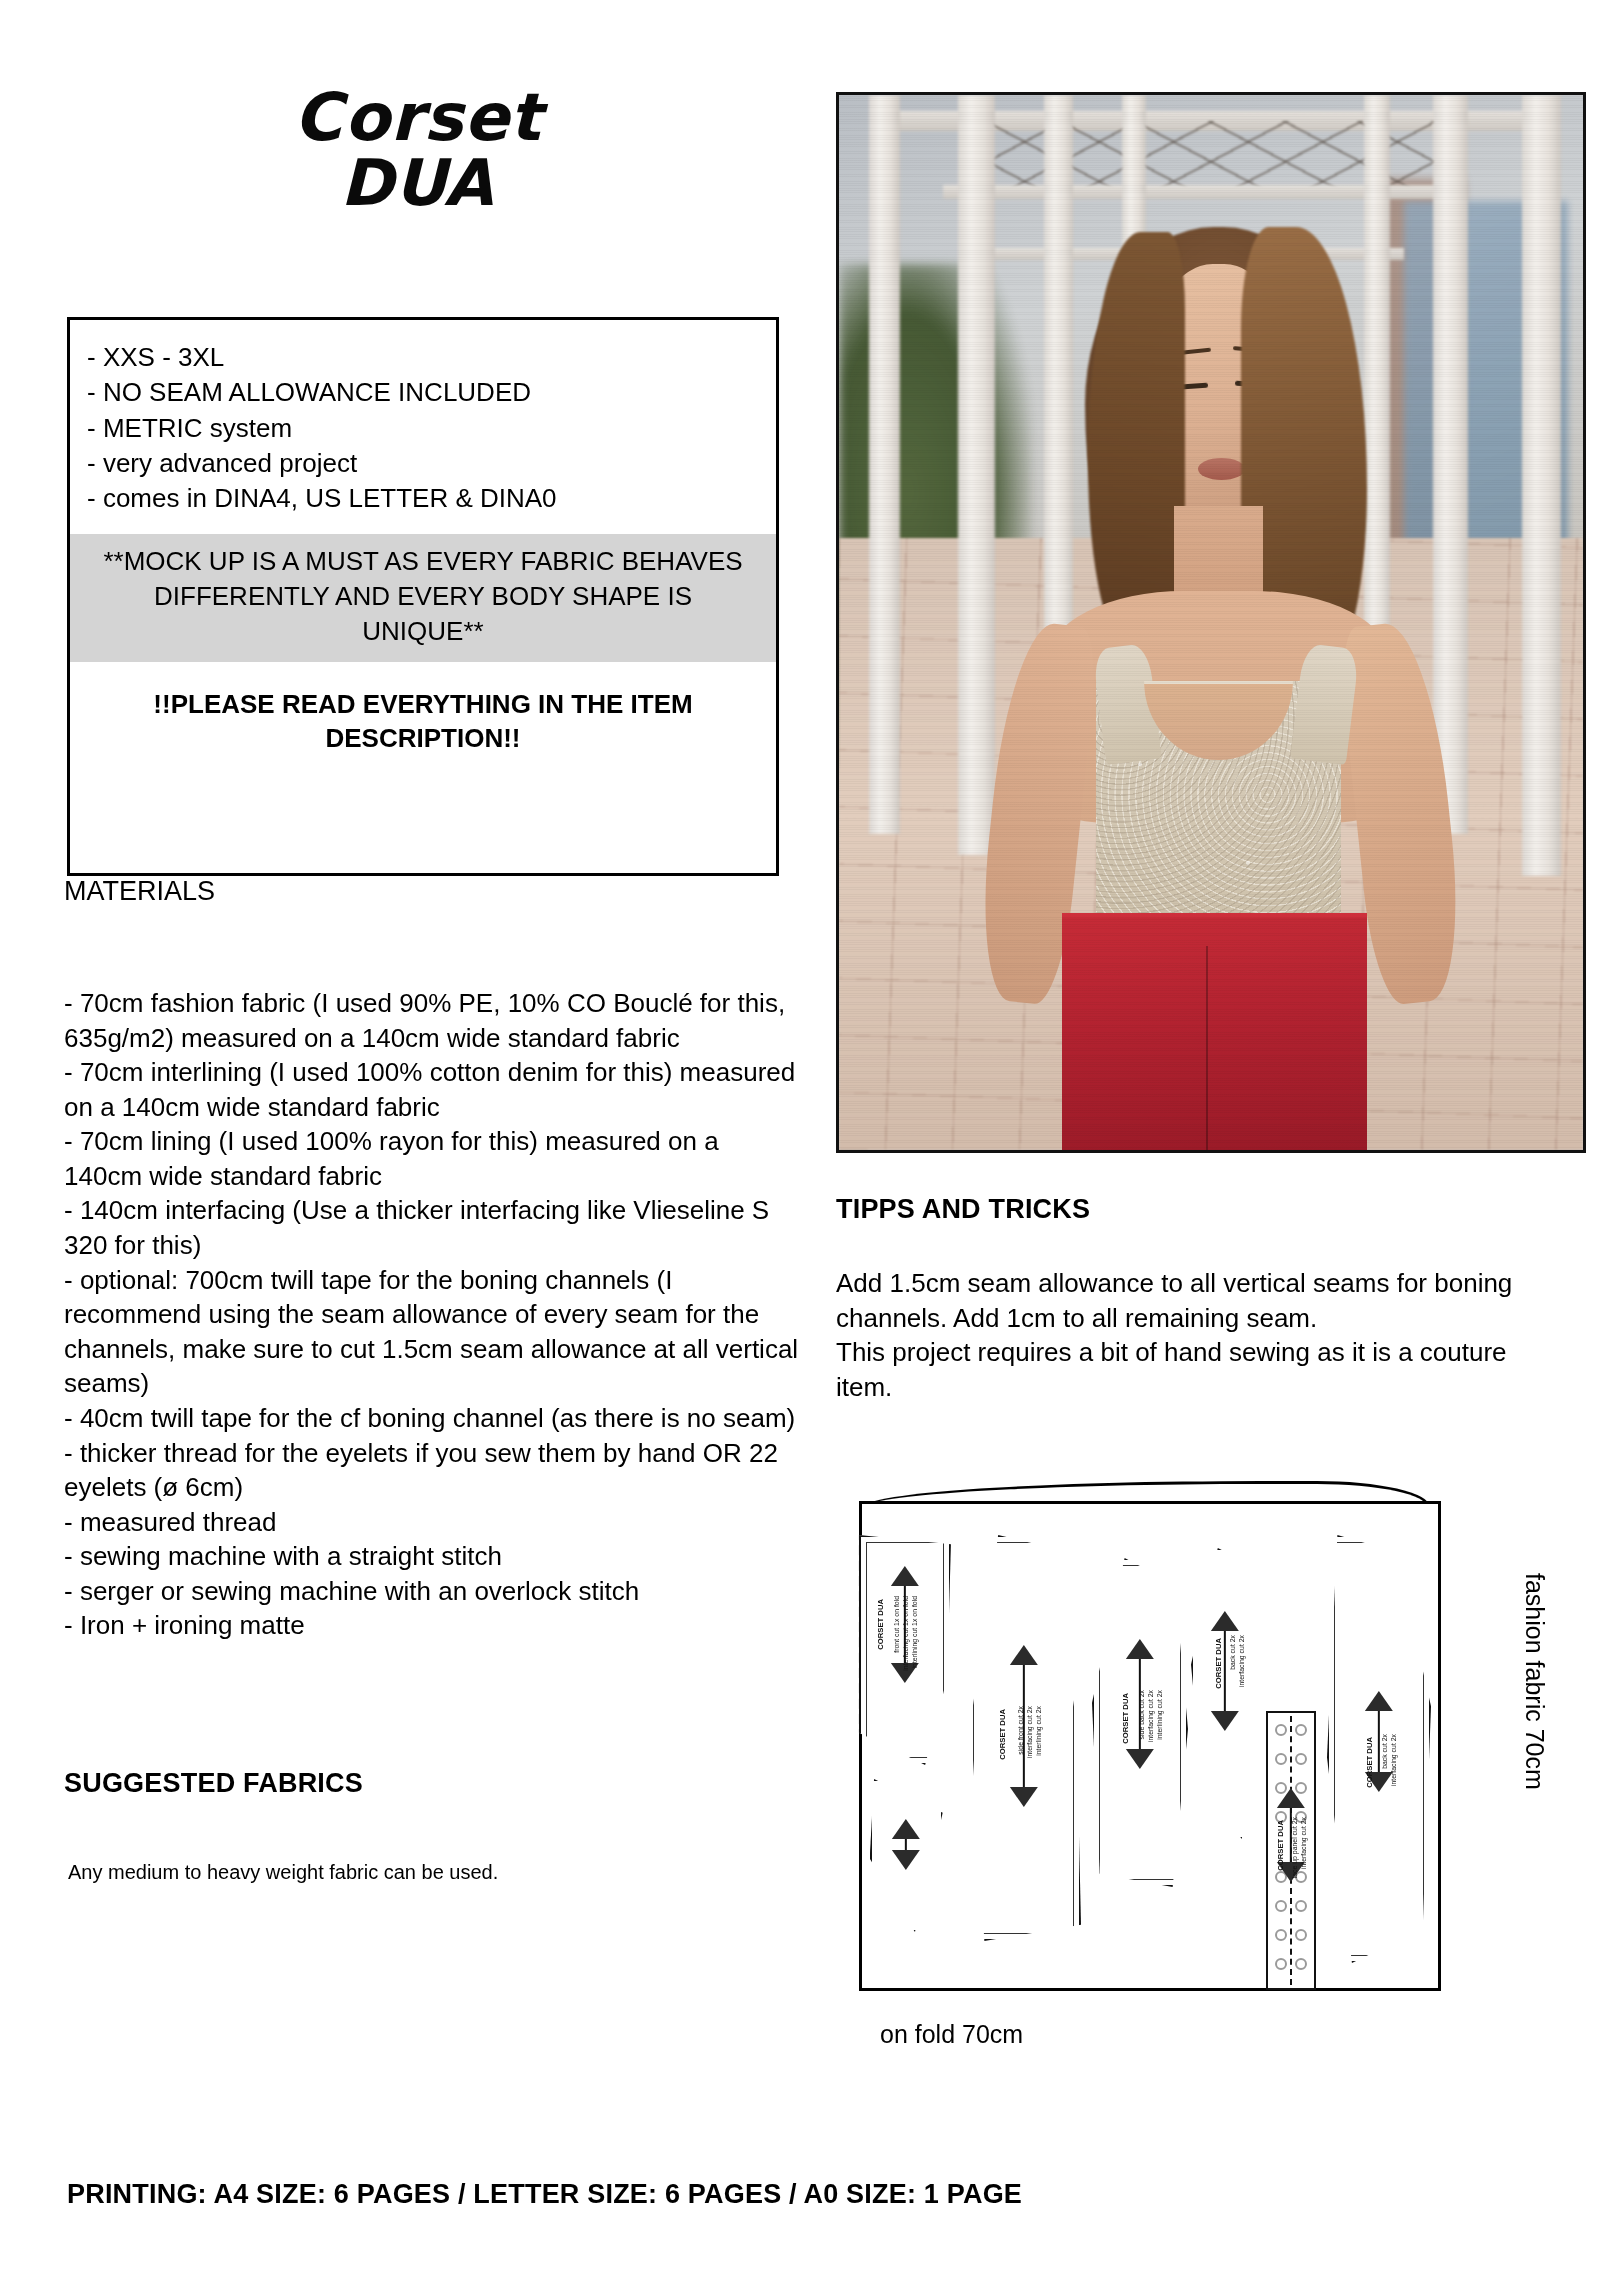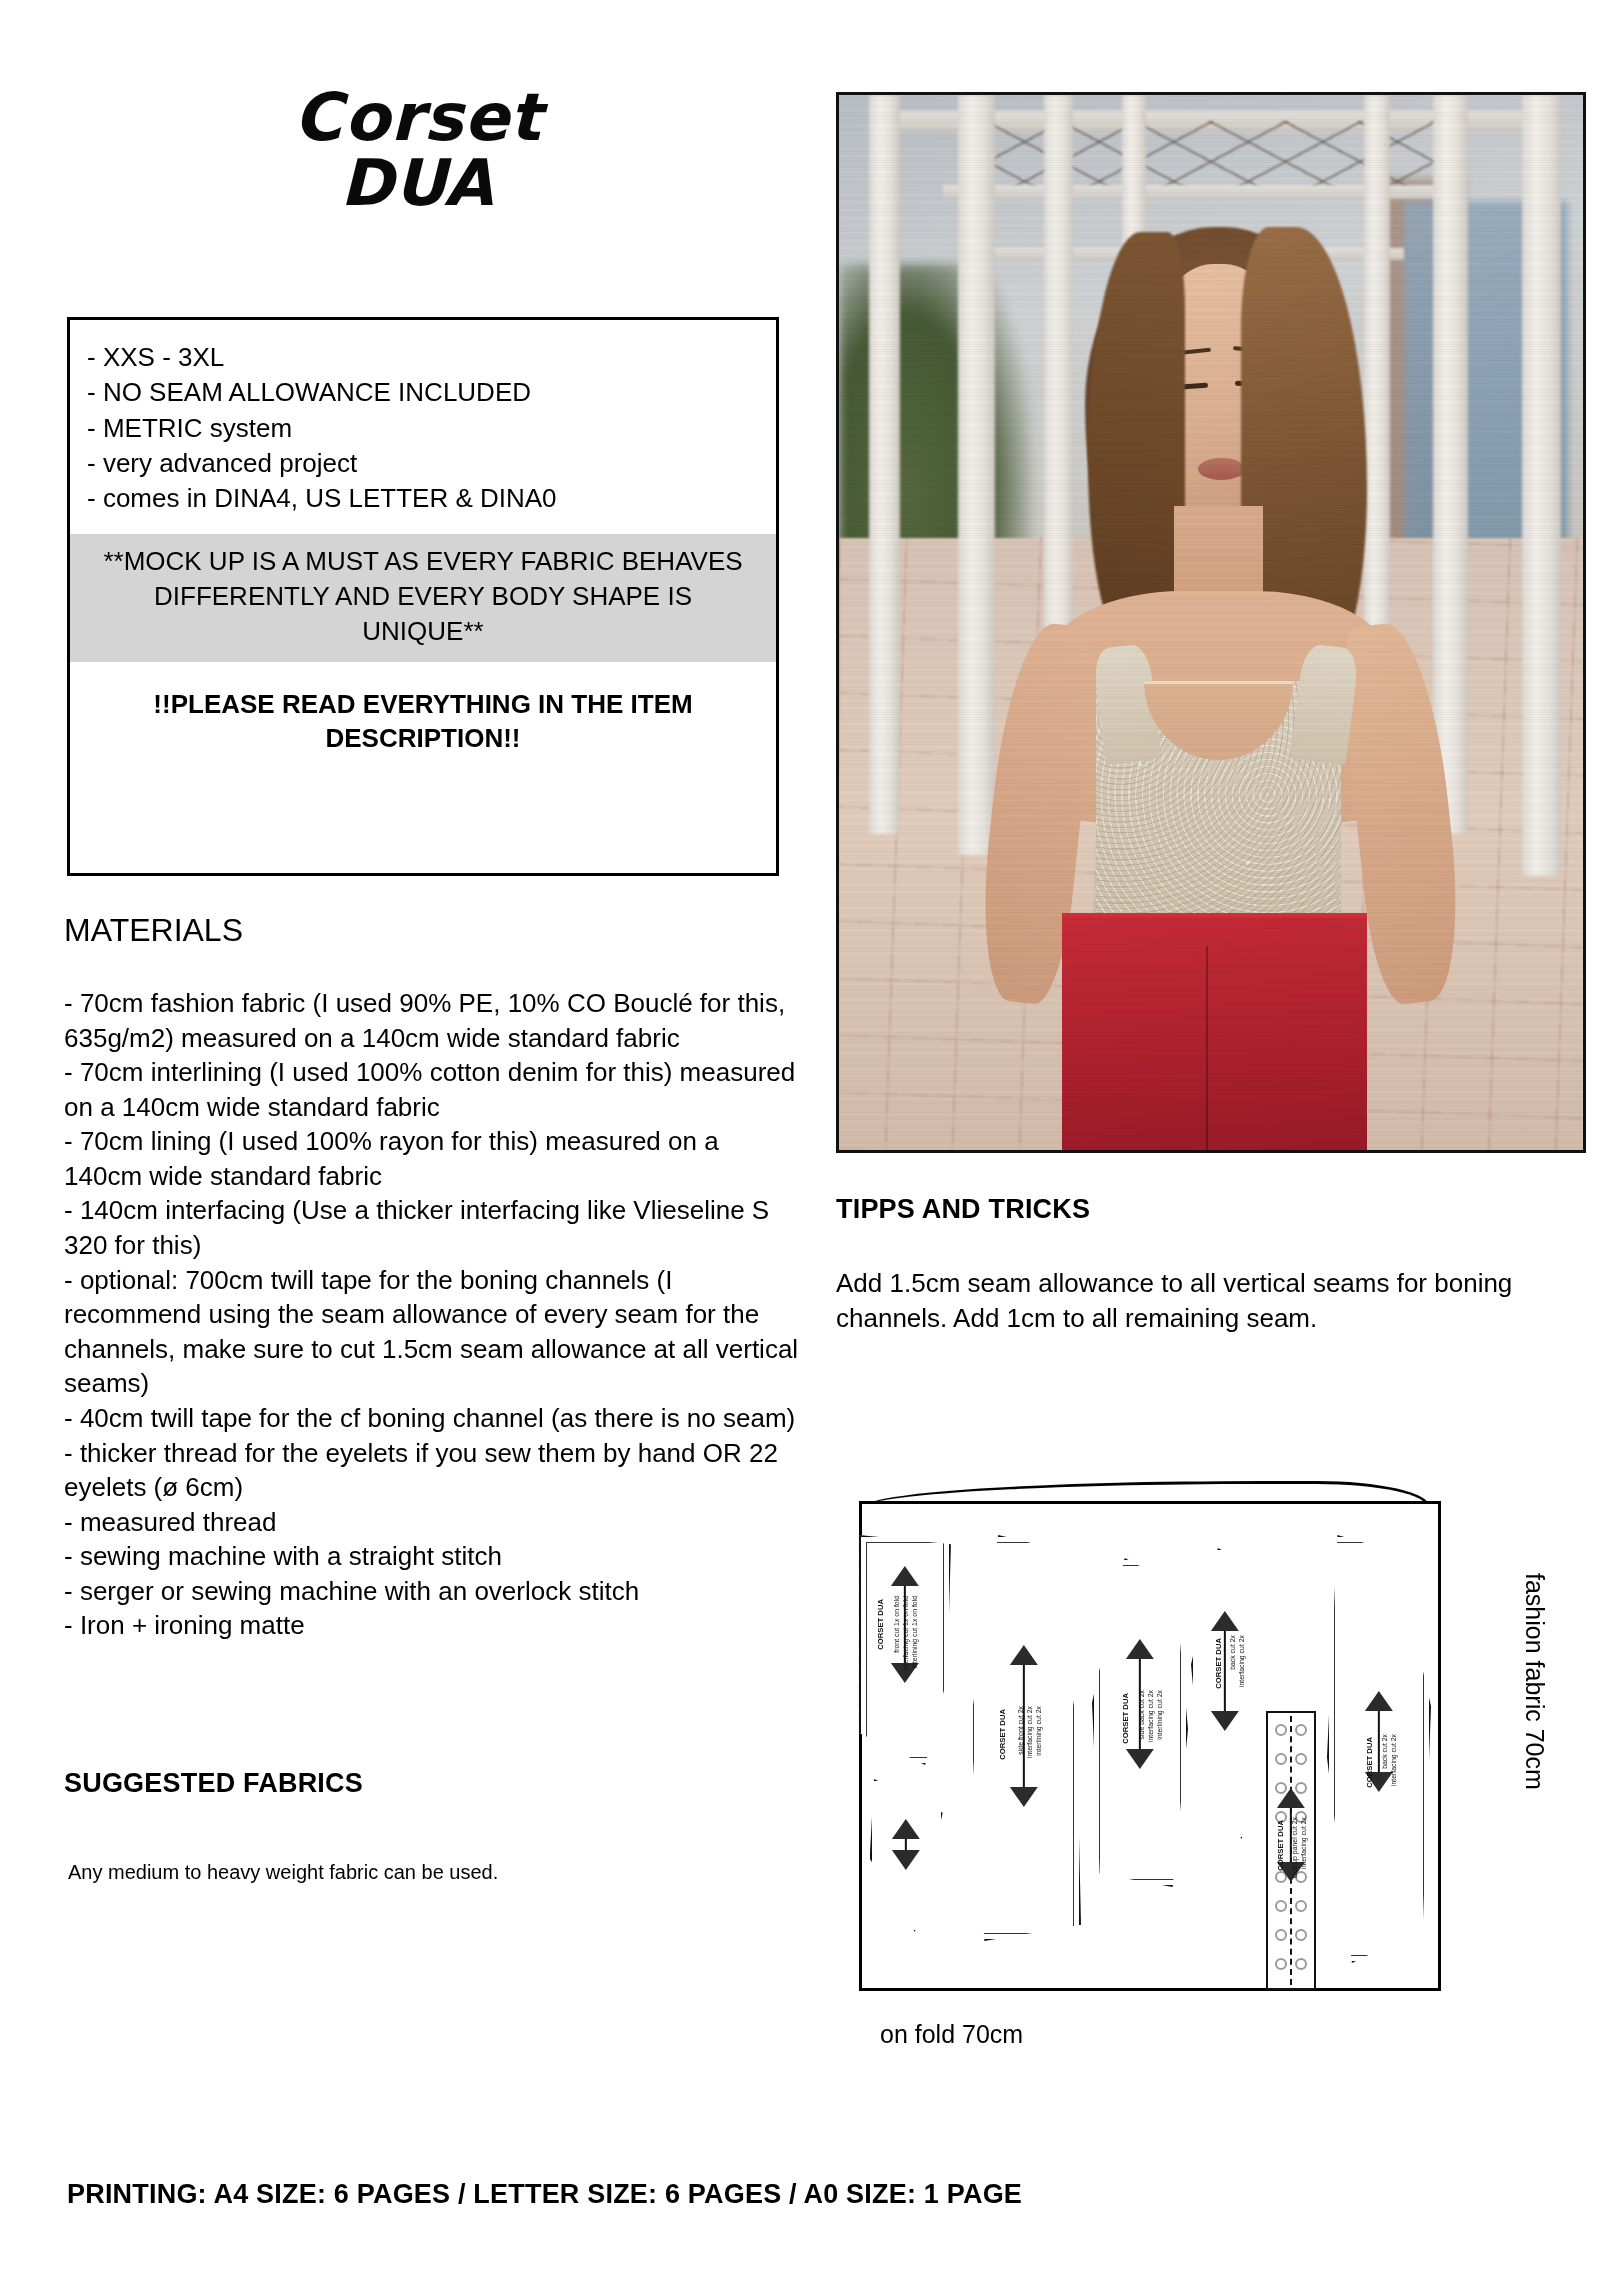--- a/index.html
+++ b/index.html
@@ -73,22 +73,22 @@
     font-size: 26px;
     font-weight: bold;
     line-height: 1.3;
     padding: 0 7.7px;
   }
 
   
   #materials-heading {
     position: absolute;
     left: 64px;
-    top: 912px;
-    font-size: 32px;
+    top: 876px;
+    font-size: 27px;
   }
   #materials-list {
     position: absolute;
     left: 64px;
     top: 986px;
     width: 735px;
     font-size: 26px;
     line-height: 1.33;
   }
   #materials-list div { white-space: normal; }
@@ -488,20 +488,21 @@
     <div class="neckline"></div>
     <div class="waistband"></div>
     <div class="trousers"></div>
     <div class="photo-grain"></div>
   </div>
 </div>
 
 <div id="tipps-heading">TIPPS AND TRICKS</div>
 <div id="tipps-body">
   <div>Add 1.5cm seam allowance to all vertical seams for boning channels. Add 1cm to all remaining seam.</div>
+  <div>This project requires a bit of hand sewing as it is a couture item.</div>
 </div>
 
 <div id="layout-wrap">
   <div id="layout-fold"></div>
   <div id="layout-rect">
 
     <div class="piece" style="left:-3.1px; top:31px; width:92px; height:230px;
          clip-path: polygon(0% 0%, 100% 4%, 96% 62%, 72% 100%, 0% 86%);">
       <div class="notchband"></div>
       <div class="outline"></div>

